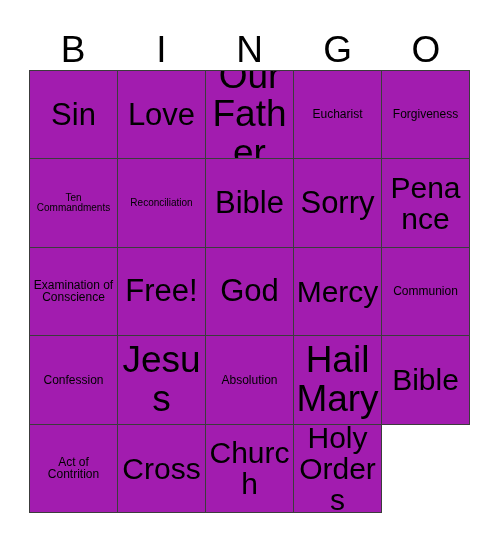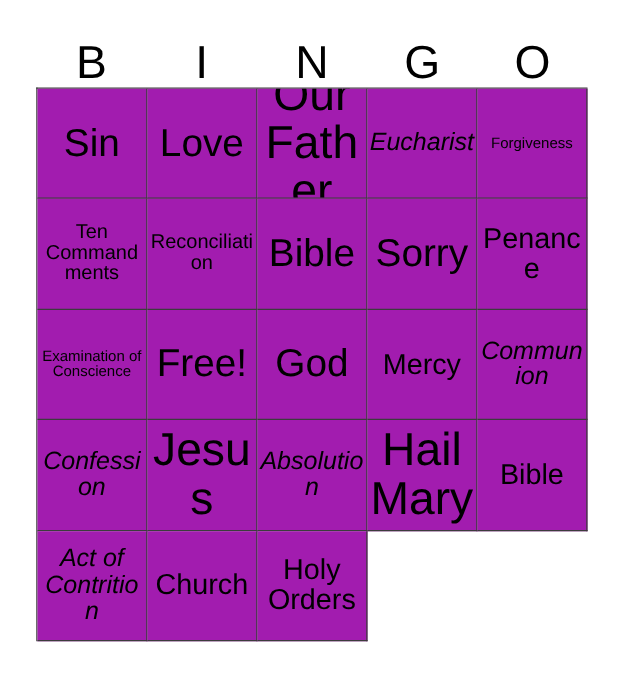--- a/index.html
+++ b/index.html
@@ -69,24 +69,24 @@
   .bingo-cell .cell-text {
     display: block;
     width: 100%;
     line-height: 1.04;
     word-wrap: break-word;
     color: #000000;
   }
   
   .fs-xl  { font-size: 31px; }
   .fs-lg  { font-size: 37px; }
-  .fs-md  { font-size: 23px; }
-  .fs-sm  { font-size: 20px; font-style: italic; }
+  .fs-md  { font-size: 30px; }
+  .fs-sm  { font-size: 12px; }
   .fs-xs  { font-size: 12px; }
-  .fs-xxs { font-size: 16px; }
+  .fs-xxs { font-size: 10px; }
 </style>
 </head>
 <body>
 
 <div id="card-root">
 
   <div id="bingo-header">
     <div class="header-letter">B</div>
     <div class="header-letter">I</div>
     <div class="header-letter">N</div>
@@ -152,20 +152,23 @@
       <div class="bingo-cell">
         <span class="cell-text fs-lg">Hail Mary</span>
       </div>
       <div class="bingo-cell">
         <span class="cell-text fs-md">Bible</span>
       </div>
       <div class="bingo-cell">
         <span class="cell-text fs-sm">Act of Contrition</span>
       </div>
       <div class="bingo-cell">
+        <span class="cell-text fs-md">Cross</span>
+      </div>
+      <div class="bingo-cell">
         <span class="cell-text fs-md">Church</span>
       </div>
       <div class="bingo-cell">
         <span class="cell-text fs-md">Holy Orders</span>
       </div>
     </div>
 
 </div>
 
 </body></html>

